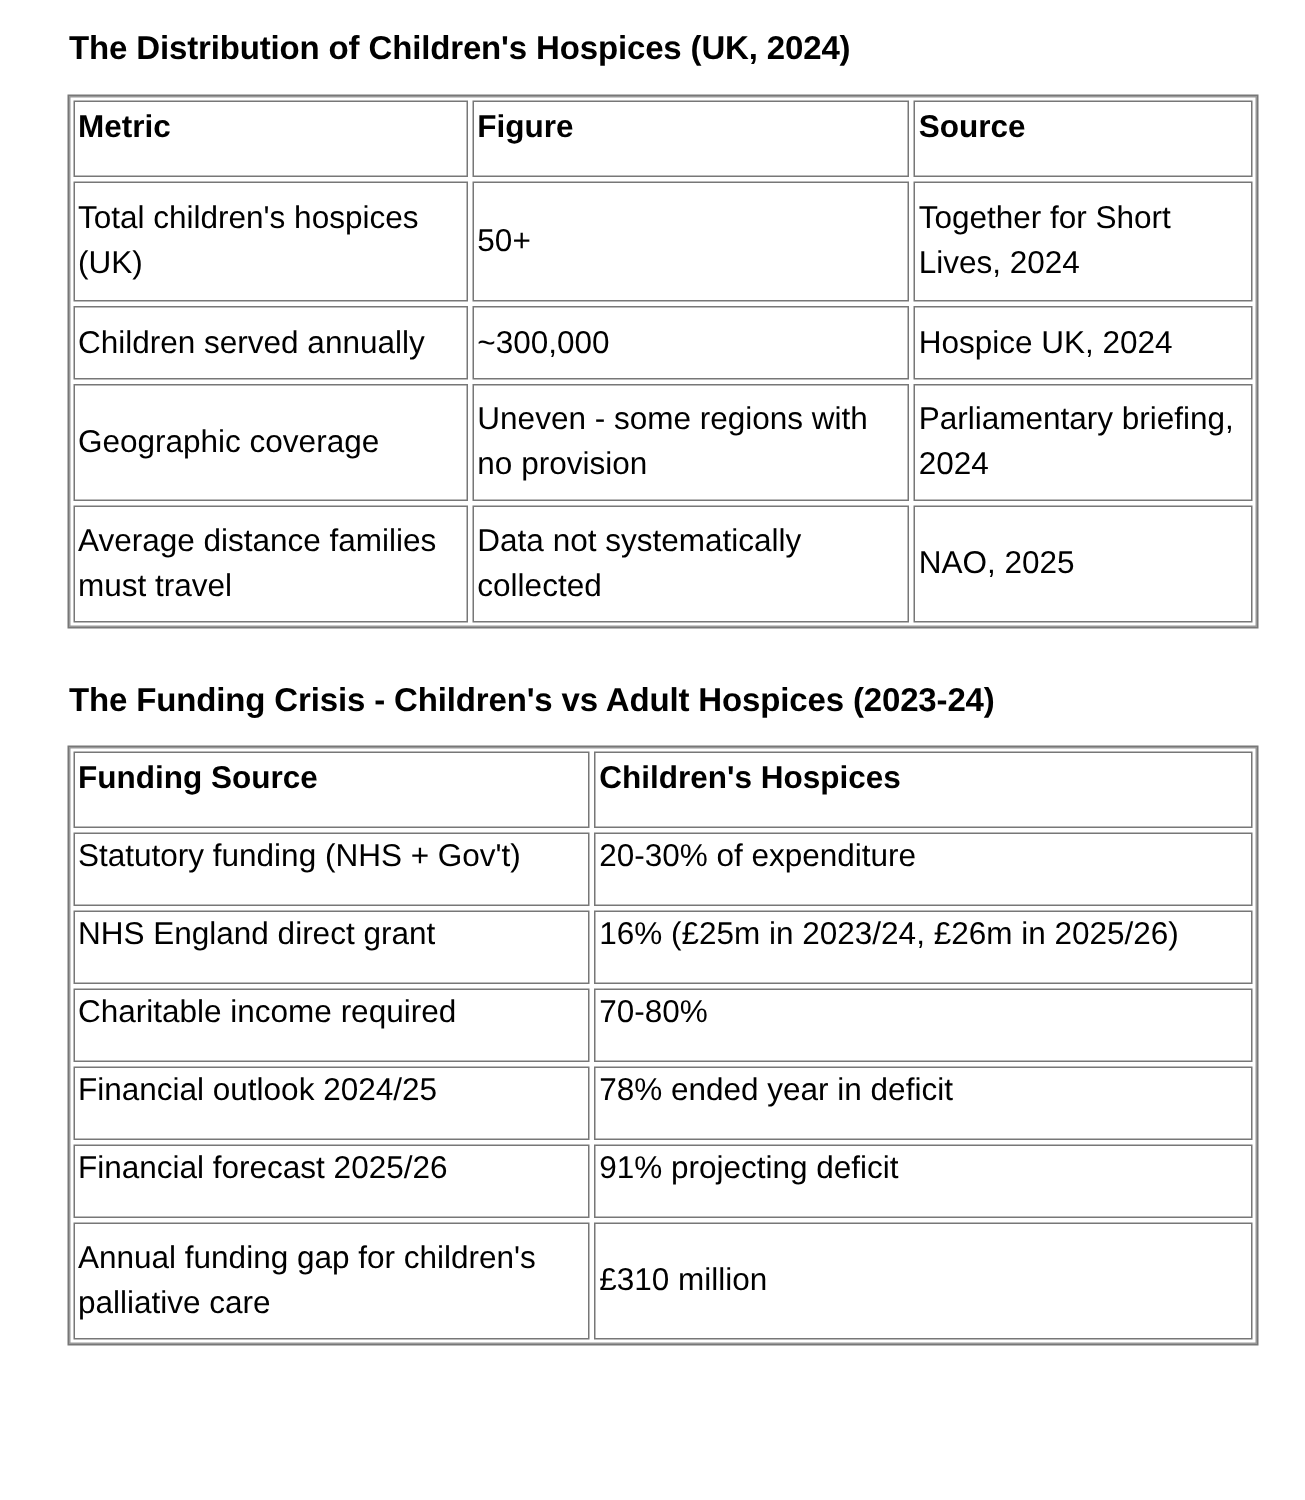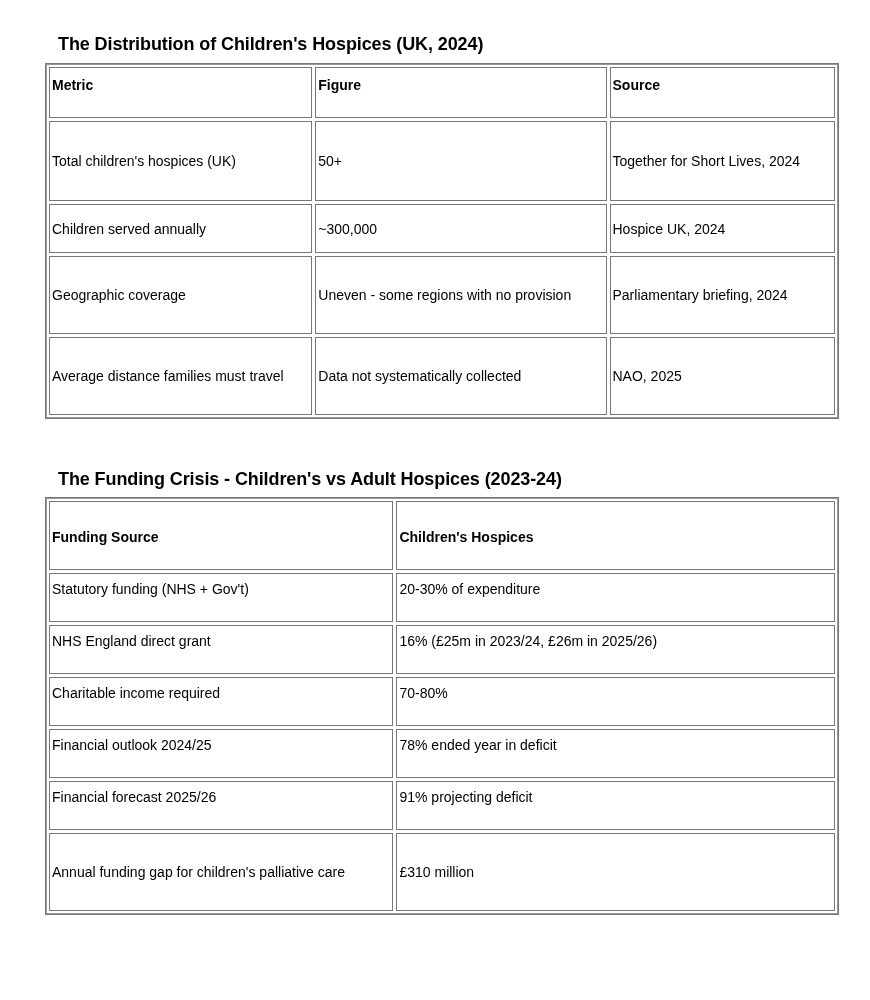--- a/index.html
+++ b/index.html
@@ -12,37 +12,37 @@
     height: 1000px;
     position: relative;
     overflow: hidden;
     font-family: "Liberation Sans", "DejaVu Sans", sans-serif;
     color: #000;
   }
   .section-title {
     position: absolute;
     left: 46px;
     font-weight: bold;
-    font-size: 18px;
-    margin: 12px;
+    font-size: 22px;
+    margin: 0;
     line-height: 22px;
     letter-spacing: -0.1px;
   }
   #title1 { top: 21px; }
   #title2 { top: 456px; text-align: center; }
 
   table.data-table {
     position: absolute;
     left: 45px;
     border: 1px solid #777;
     border-collapse: separate;
     border-spacing: 3px;
     box-shadow: inset 0 0 0 1px #999;
     padding: 0;
-    font-size: 14px;
+    font-size: 21px;
     line-height: 30px;
     background: #fff;
   }
   table.data-table th, table.data-table td {
     border: 1px solid #777;
     padding: 0 2px;
     text-align: left;
     vertical-align: middle;
     font-weight: normal;
   }
@@ -55,21 +55,21 @@
   #table1 col.c2 { width: 292px; }
   #table1 col.c3 { width: 226px; }
   #table1 .hdr th { height: 47px; padding-top: 2px; }
   #table1 .r2 td { height: 47px; margin-left: 29px; }
   #table1 .r1 td, #table1 .r3 td, #table1 .r4 td { height: 76px; }
   #table1 .r1 td { height: 78px; }
 
   #table2 { top: 497px; width: 794px; }
   #table2 col.c1 { width: 344px; }
   #table2 col.c2 { width: 438px; }
-  #table2 .hdr th { height: 47px; padding-top: 20px; }
+  #table2 .hdr th { height: 47px; padding-top: 2px; }
   #table2 td { height: 47px; vertical-align: top; }
   #table2 tr.tall td { height: 78px; vertical-align: middle; }
   #table2 tr.tall2 td { height: 76px; vertical-align: middle; }
 </style>
 </head>
 <body>
 
 <h2 id="title1" class="section-title">The Distribution of Children's Hospices (UK, 2024)</h2>
 
 <table id="table1" class="data-table">

